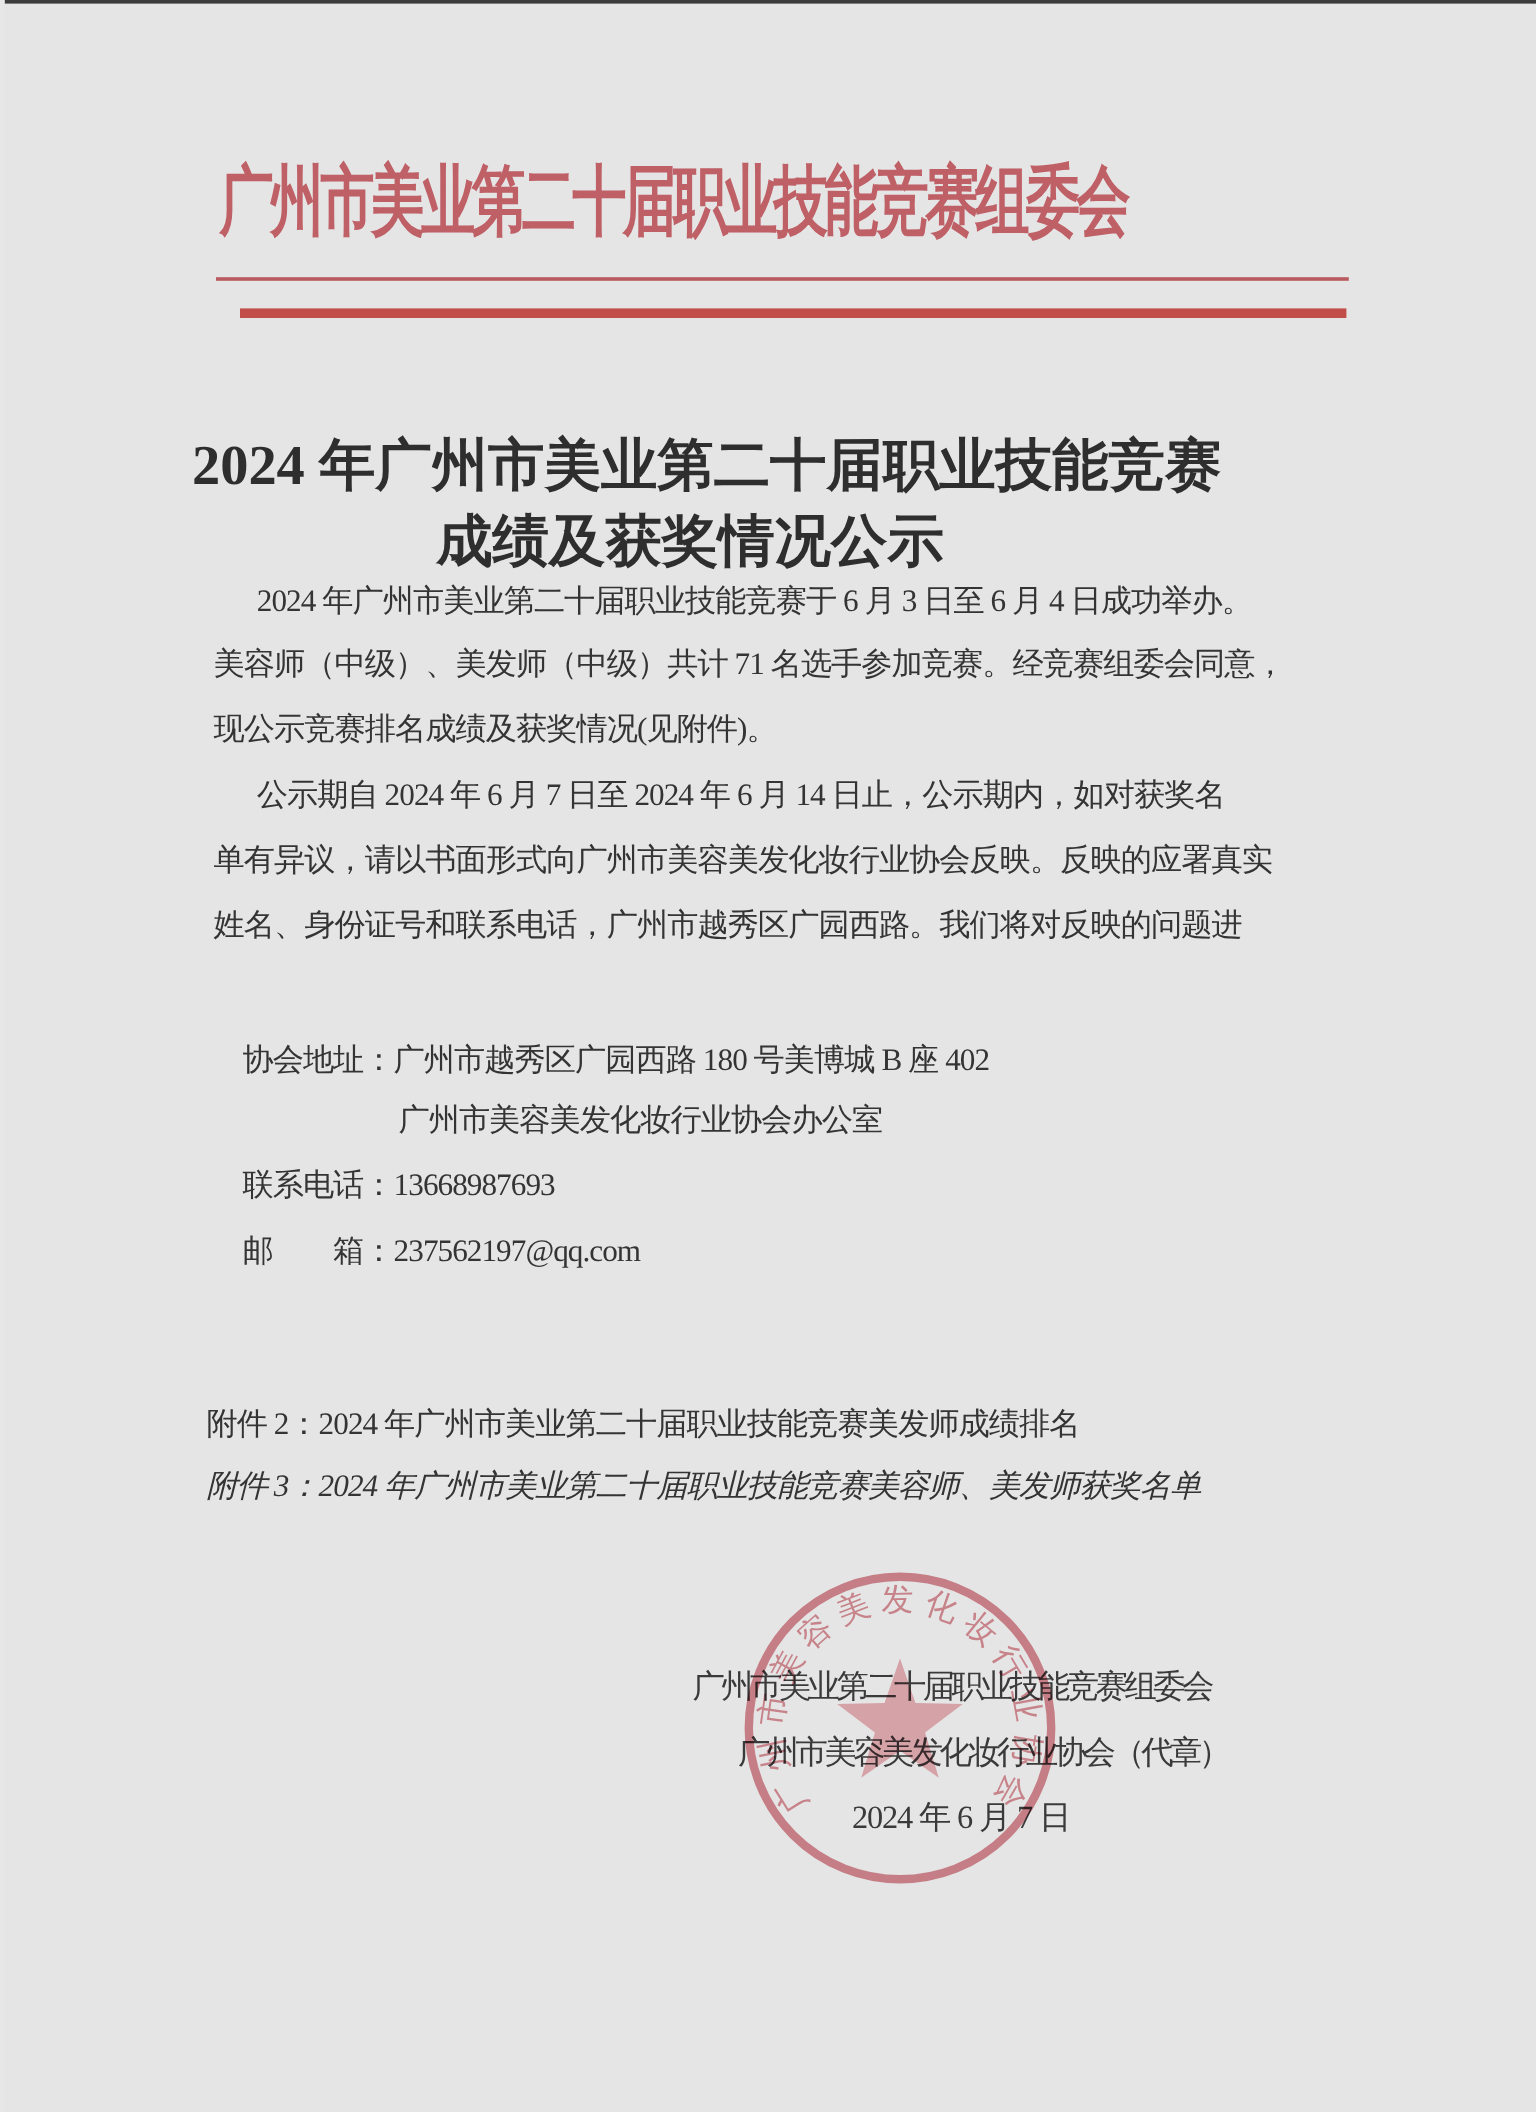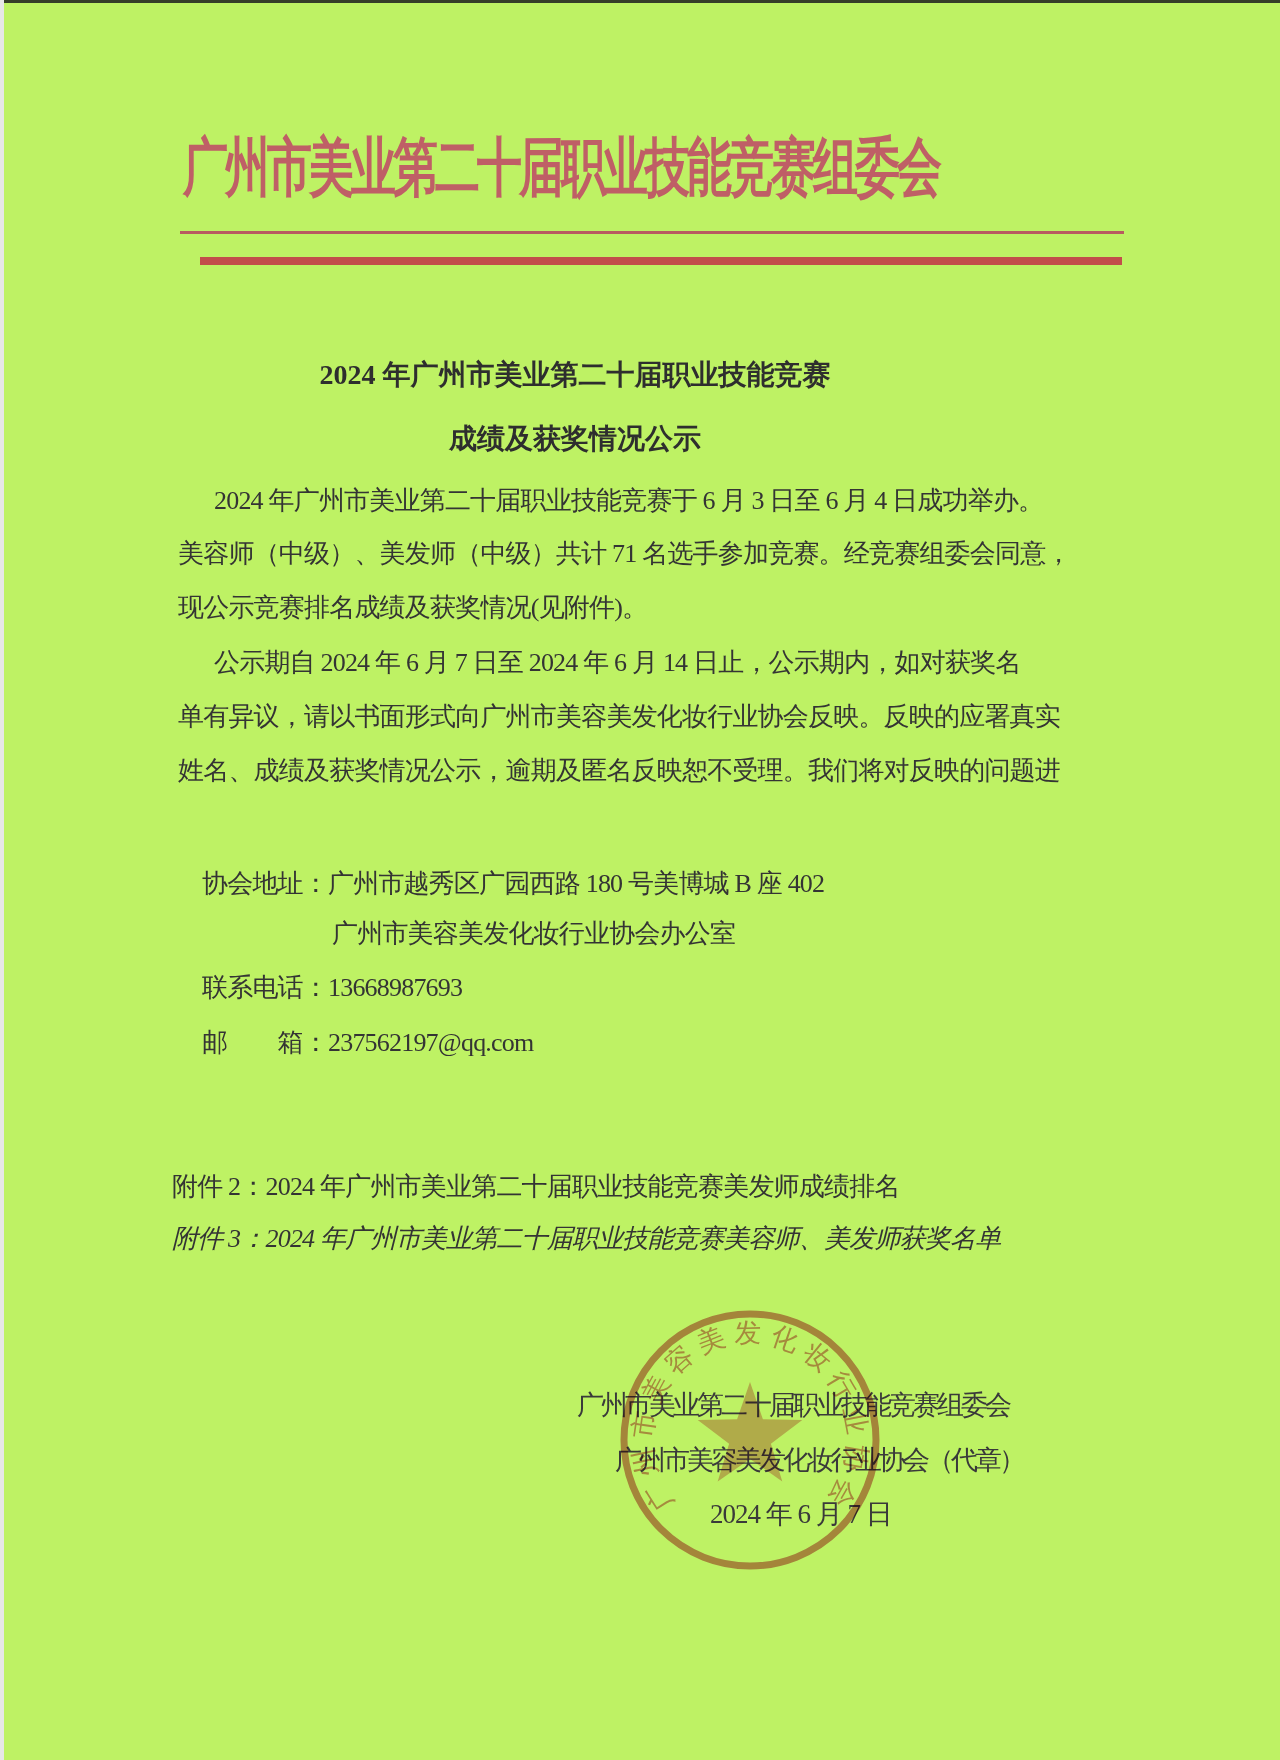--- a/index.html
+++ b/index.html
@@ -5,21 +5,21 @@
   html,body{margin:0;padding:0;}
   body{
     width:1280px;height:1760px;
     background:#ffffff;
     font-family:"Liberation Serif","DejaVu Serif",serif;
     position:relative;
     overflow:hidden;
   }
   .page{
     position:absolute;left:0;top:0;width:1280px;height:1760px;
-    background:#bef264;
+    background:#e5e5e5;
   }
   .scan-top-edge{
     position:absolute;left:0;top:0;width:1280px;height:3px;
     background:#1f1f1f;opacity:.85;
   }
   .scan-left-edge{
     position:absolute;left:0;top:0;width:4px;height:1760px;
     background:#e7e7e7;
   }
   .red-header{
@@ -32,21 +32,21 @@
   .header-underline{
     position:absolute;left:180px;top:231px;width:944px;height:3px;
     background:#b85b60;
   }
   .header-bar{
     position:absolute;left:200px;top:257px;width:922px;height:8px;
     background:#c24e4a;
   }
   .doc-title{
     position:absolute;left:160px;width:830px;text-align:center;
-    font-size:28px;font-weight:bold;color:#2e2e2e;white-space:nowrap;
+    font-size:47px;font-weight:bold;color:#2e2e2e;white-space:nowrap;
   }
   .t1{top:356px;}
   .t2{top:420px;}
   .line{
     position:absolute;left:178px;
     font-size:26px;letter-spacing:-0.8px;color:#343434;
     white-space:nowrap;line-height:30px;text-align:center;
   }
   .indent{padding-left:36px;}
   .p1l1{top:486px;} .p1l2{top:539px;} .p1l3{top:593px;}
@@ -84,21 +84,21 @@
 
   <div class="doc-title t1">2024 年广州市美业第二十届职业技能竞赛</div>
   <div class="doc-title t2">成绩及获奖情况公示</div>
 
   <div class="line p1l1 indent">2024 年广州市美业第二十届职业技能竞赛于 6 月 3 日至 6 月 4 日成功举办。</div>
   <div class="line p1l2">美容师（中级）、美发师（中级）共计 71 名选手参加竞赛。经竞赛组委会同意，</div>
   <div class="line p1l3">现公示竞赛排名成绩及获奖情况(见附件)。</div>
 
   <div class="line p2l1 indent">公示期自 2024 年 6 月 7 日至 2024 年 6 月 14 日止，公示期内，如对获奖名</div>
   <div class="line p2l2">单有异议，请以书面形式向广州市美容美发化妆行业协会反映。反映的应署真实</div>
-  <div class="line p2l3">姓名、成绩及获奖情况公示，逾期及匿名反映恕不受理。我们将对反映的问题进</div>
+  <div class="line p2l3">姓名、身份证号和联系电话，广州市越秀区广园西路。我们将对反映的问题进</div>
 
   <div class="line addr1"><span>协会地址：</span><span>广州市越秀区广园西路 180 号美博城 B 座 402</span></div>
   <div class="line addr2">广州市美容美发化妆行业协会办公室</div>
   <div class="line phone"><span>联系电话：</span><span>13668987693</span></div>
   <div class="line email"><span>邮　　箱：</span><span>237562197@qq.com</span></div>
 
   <div class="line att2">附件 2：2024 年广州市美业第二十届职业技能竞赛美发师成绩排名</div>
   <div class="line att3">附件 3：2024 年广州市美业第二十届职业技能竞赛美容师、美发师获奖名单</div>
 
   <div class="sig sig1">广州市美业第二十届职业技能竞赛组委会</div>

